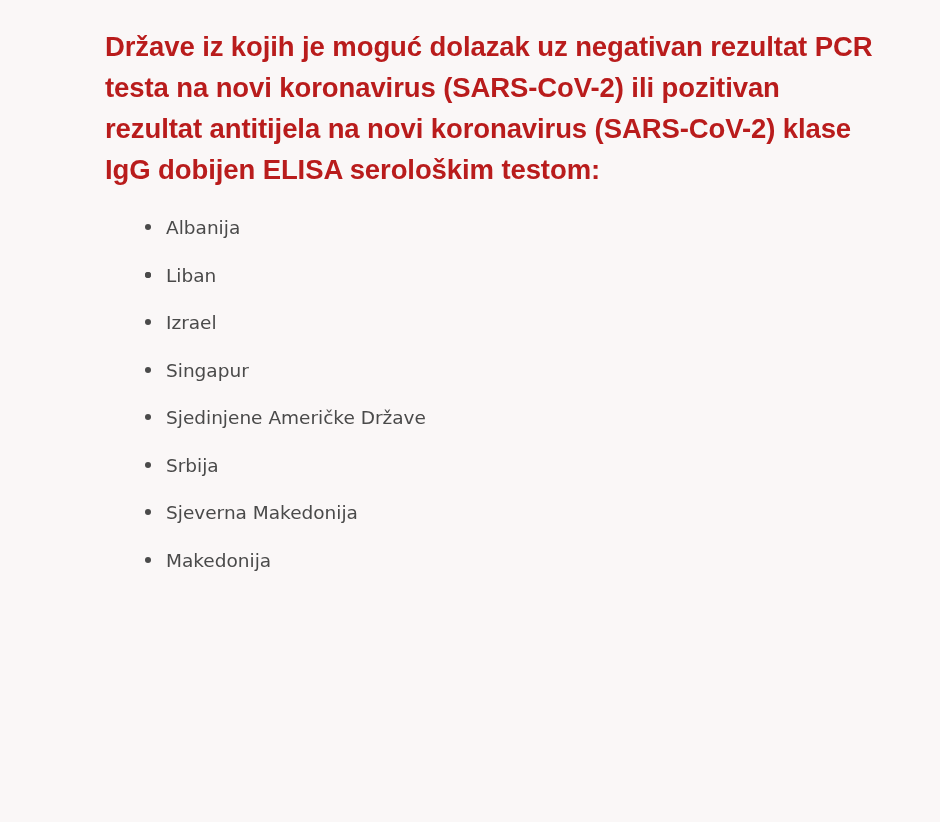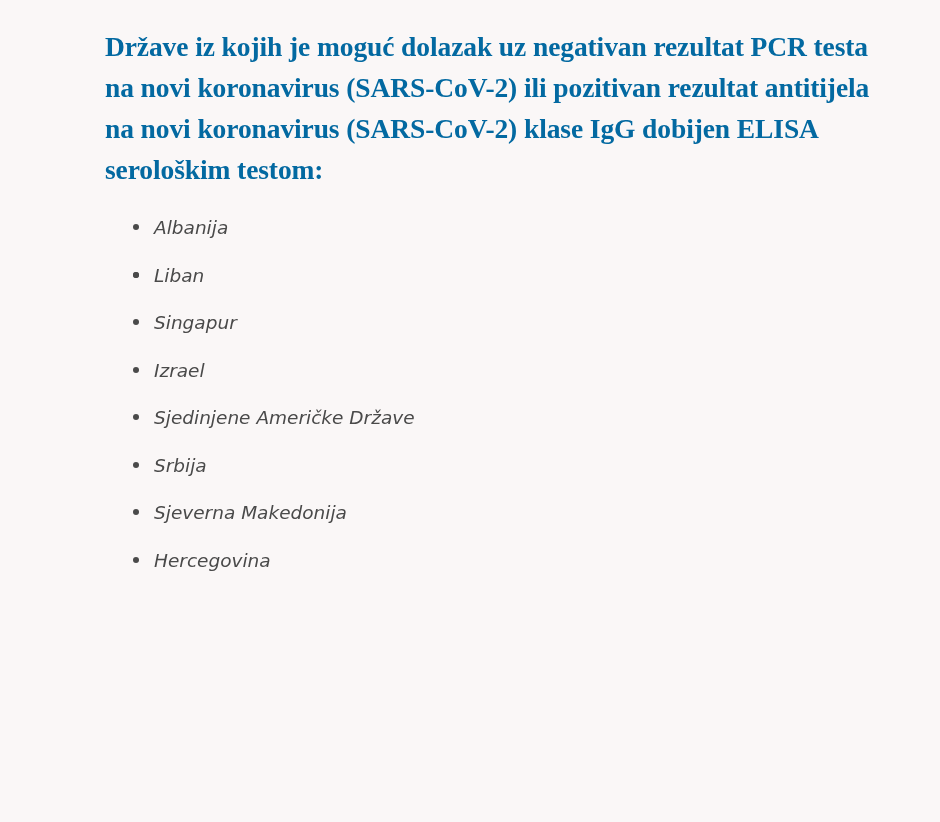--- a/index.html
+++ b/index.html
@@ -14,34 +14,33 @@
     overflow: hidden;
   }
   .page {
     width: 940px;
     height: 822px;
     box-sizing: border-box;
     padding: 26px 60px 0 105px;
     background: #faf7f7;
   }
   .heading {
-    color: #0369a1;
-    font-family: Liberation Serif, serif;
+    color: #b91c1c;
+    font-family: Liberation Sans, sans-serif;
     font-weight: bold;
     font-size: 27.5px;
     line-height: 41px;
     letter-spacing: -0.1px;
     margin: 0 0 26px 0;
     max-width: 770px;
   }
   .country-list {
     list-style: none;
-    margin: 0;
+    margin: 12px;
     padding: 0 0 0 24px;
-    font-style: italic;
   }
   .country-item {
     position: relative;
     color: #4a4a4a;
     font-family: "DejaVu Sans", sans-serif;
     font-size: 18.5px;
     line-height: 24px;
     padding: 0 0 0 25px;
     margin: 0 0 23.5px 0;
   }
@@ -58,20 +57,20 @@
 </style>
 </head>
 <body>
 
 <div class="page">
   <h1 class="heading">Države iz kojih je moguć dolazak uz negativan rezultat PCR testa na novi koronavirus (SARS-CoV-2) ili pozitivan rezultat antitijela na novi koronavirus (SARS-CoV-2) klase IgG dobijen ELISA serološkim testom:</h1>
   <ul class="country-list">
     <li class="country-item"><span class="bullet"></span><span>Albanija</span></li>
     <li class="country-item"><span class="bullet"></span></li>
     <li class="country-item"><span class="bullet"></span><span>Liban</span></li>
+    <li class="country-item"><span class="bullet"></span><span>Izrael</span></li>
     <li class="country-item"><span class="bullet"></span><span>Singapur</span></li>
-    <li class="country-item"><span class="bullet"></span><span>Izrael</span></li>
     <li class="country-item"><span class="bullet"></span><span>Sjedinjene Američke Države</span></li>
     <li class="country-item"><span class="bullet"></span><span>Srbija</span></li>
     <li class="country-item"><span class="bullet"></span><span>Sjeverna Makedonija</span></li>
-    <li class="country-item"><span class="bullet"></span><span>Hercegovina</span></li>
+    <li class="country-item"><span class="bullet"></span><span>Makedonija</span></li>
   </ul>
 </div>
 
 </body></html>

